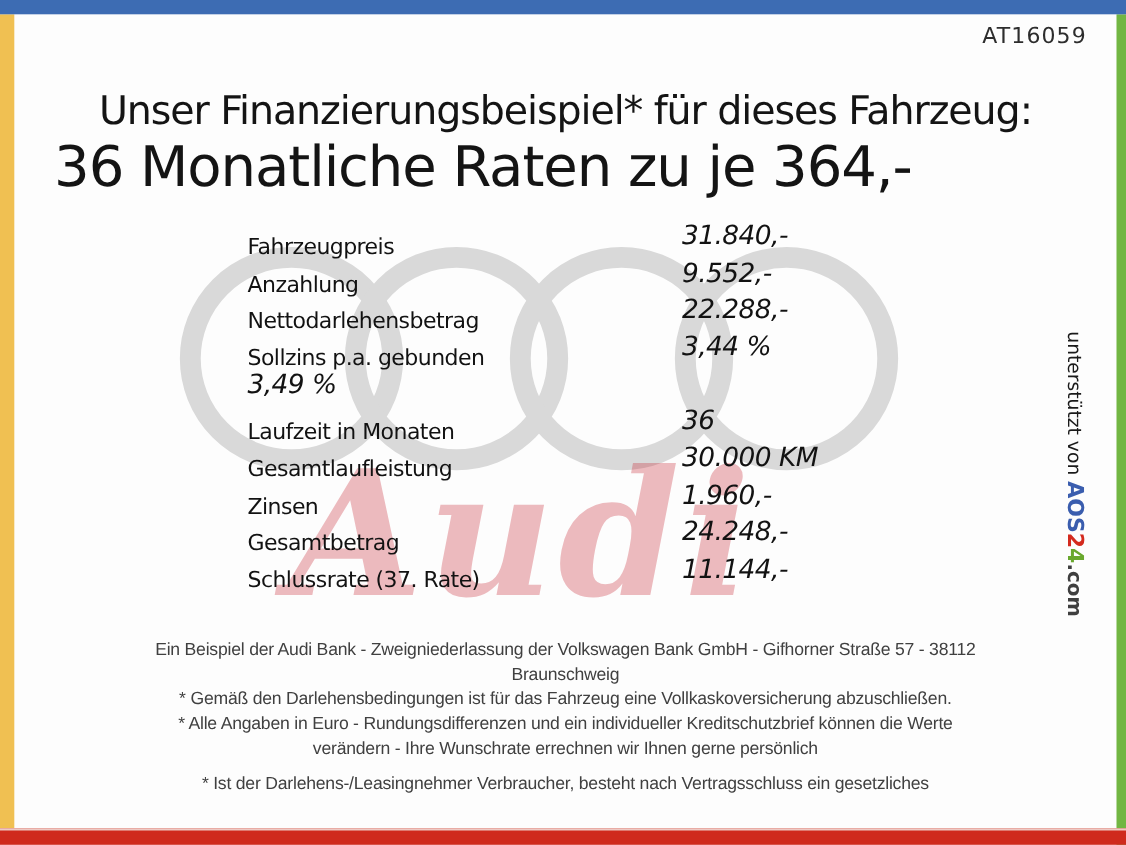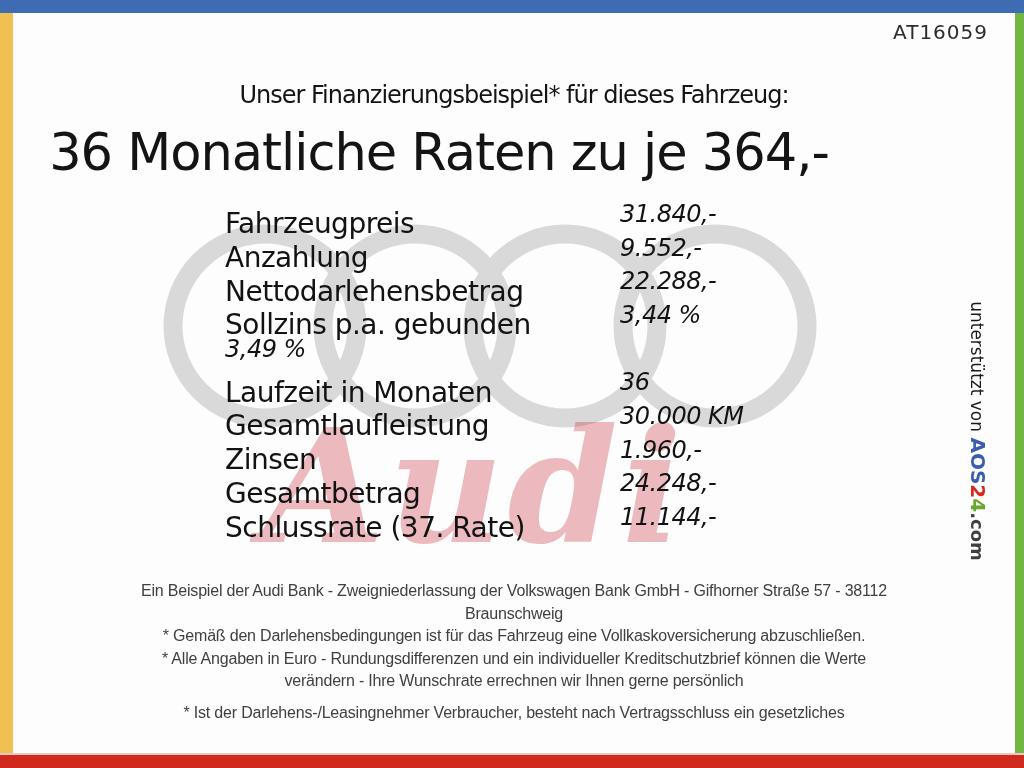--- a/index.html
+++ b/index.html
@@ -30,33 +30,33 @@
     margin-left:40px;
   }
 
   
   .ref-code {
     position:absolute; top:20px; right:36px; z-index:2;
     font-size:20px; letter-spacing:1px; color:#2d2d2d;
   }
   .title1 {
     position:absolute; top:81px; left:13px; width:1002px; z-index:2;
-    text-align:center; font-size:24px; font-weight:normal;
+    text-align:center; font-size:36px; font-weight:normal;
     letter-spacing:-1px; color:#141414; white-space:nowrap;
   }
   .title2 {
     position:absolute; top:123px; left:13px; width:852px; z-index:2;
     text-align:center; font-size:51px; font-weight:normal;
     letter-spacing:-1px; color:#141414; white-space:nowrap;
   }
 
   
   .fin-table { position:absolute; left:225px; top:197px; width:560px; z-index:2; }
   .fin-row   { display:flex; height:33.7px; align-items:center; }
-  .fin-label { width:395px; font-size:28px; letter-spacing:-0.5px; color:#121212; white-space:nowrap;margin-top:20px; }
+  .fin-label { width:395px; font-size:20px; letter-spacing:-0.5px; color:#121212; white-space:nowrap;margin-top:20px; }
   .fin-value { font-size:24px; letter-spacing:-0.5px; color:#121212; white-space:nowrap;font-style:italic; }
 
   
   .support-vert {
     position:absolute; left:818px; top:419px; width:320px; z-index:3;
     transform:rotate(90deg); transform-origin:center;
     text-align:center; white-space:nowrap;
     font-size:17px; color:#1a1a1a;
   }
   .logo-part { font-weight:bold; font-size:20px; }

